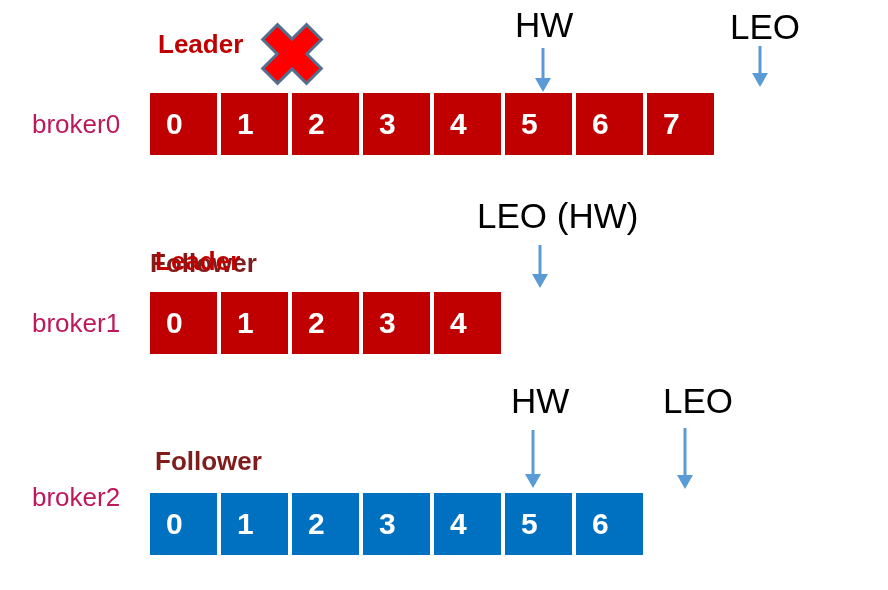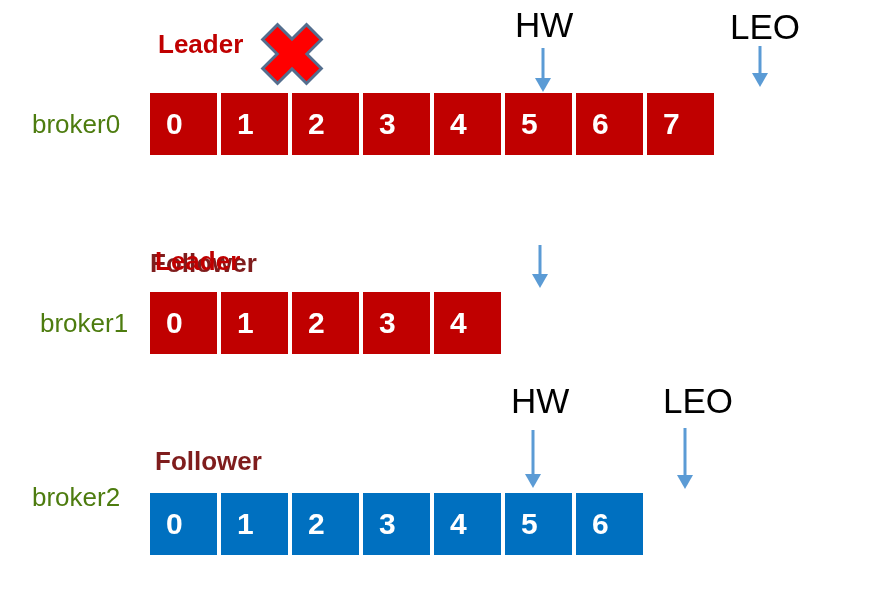--- a/index.html
+++ b/index.html
@@ -2,21 +2,21 @@
 <html><head>
 <meta charset="utf-8">
 <style>
   html,body{margin:0;padding:0;background:#ffffff;}
   .canvas{
     position:relative;width:804px;height:590px;background:#ffffff;overflow:hidden;
     font-family:"Liberation Sans",sans-serif;
   }
   .abs{position:absolute;}
   .broker-name{
-    font-size:26px;line-height:30px;color:#4d7c0f;white-space:nowrap;
+    font-size:26px;line-height:30px;color:#be185d;white-space:nowrap;
   }
   .marker-label{
     font-size:35px;line-height:30px;color:#000000;text-align:center;white-space:nowrap;
   }
   .role-label{
     font-size:26px;line-height:30px;font-weight:bold;white-space:nowrap;
   }
   .role-red{color:#C00000;}
   .role-blue{color:#7f1d1d;}
   .cells{display:flex;gap:4px;}
@@ -60,30 +60,31 @@
     <div class="cell">0</div>
     <div class="cell">1</div>
     <div class="cell">2</div>
     <div class="cell">3</div>
     <div class="cell">4</div>
     <div class="cell">5</div>
     <div class="cell">6</div>
     <div class="cell">7</div>
   </div>
 
+  <div class="abs marker-label" style="left:477px;top:201px;">LEO (HW)</div>
 
   <svg class="abs arrow-svg" style="left:530px;top:245px;" width="20" height="43" viewBox="0 0 20 43">
     <line x1="10" y1="0" x2="10" y2="30" stroke="#5B9BD5" stroke-width="3"></line>
     <polygon points="2,29 18,29 10,43" fill="#5B9BD5"></polygon>
   </svg>
 
   <div class="abs role-label role-blue" style="left:150px;top:248px;z-index:1;">Follower</div>
   <div class="abs role-label role-red" style="left:155px;top:246px;z-index:2;">Leader</div>
 
-  <div class="abs broker-name" style="left:32px;top:308px;margin-left:8px;">broker1</div>
+  <div class="abs broker-name" style="left:32px;top:308px;">broker1</div>
 
   <div class="abs cells cells-red" style="left:150px;top:292px;">
     <div class="cell">0</div>
     <div class="cell">1</div>
     <div class="cell">2</div>
     <div class="cell">3</div>
     <div class="cell">4</div>
   </div>
 
   <div class="abs marker-label" style="left:511px;top:386px;width:52px;">HW</div>

